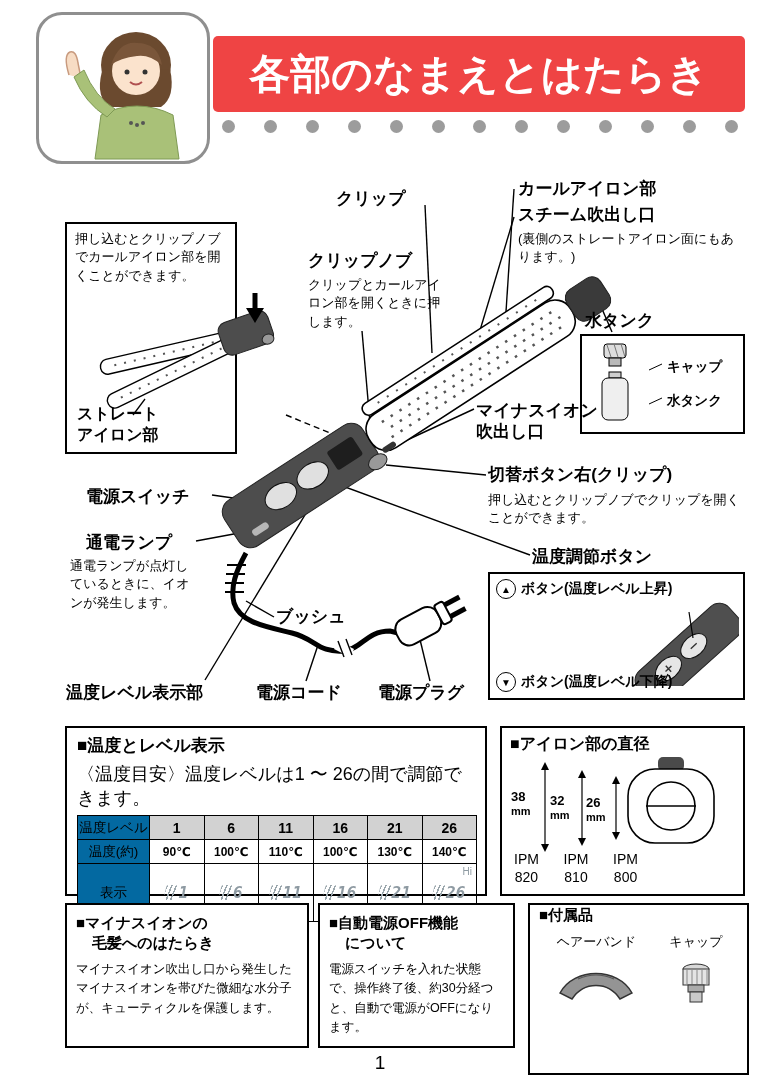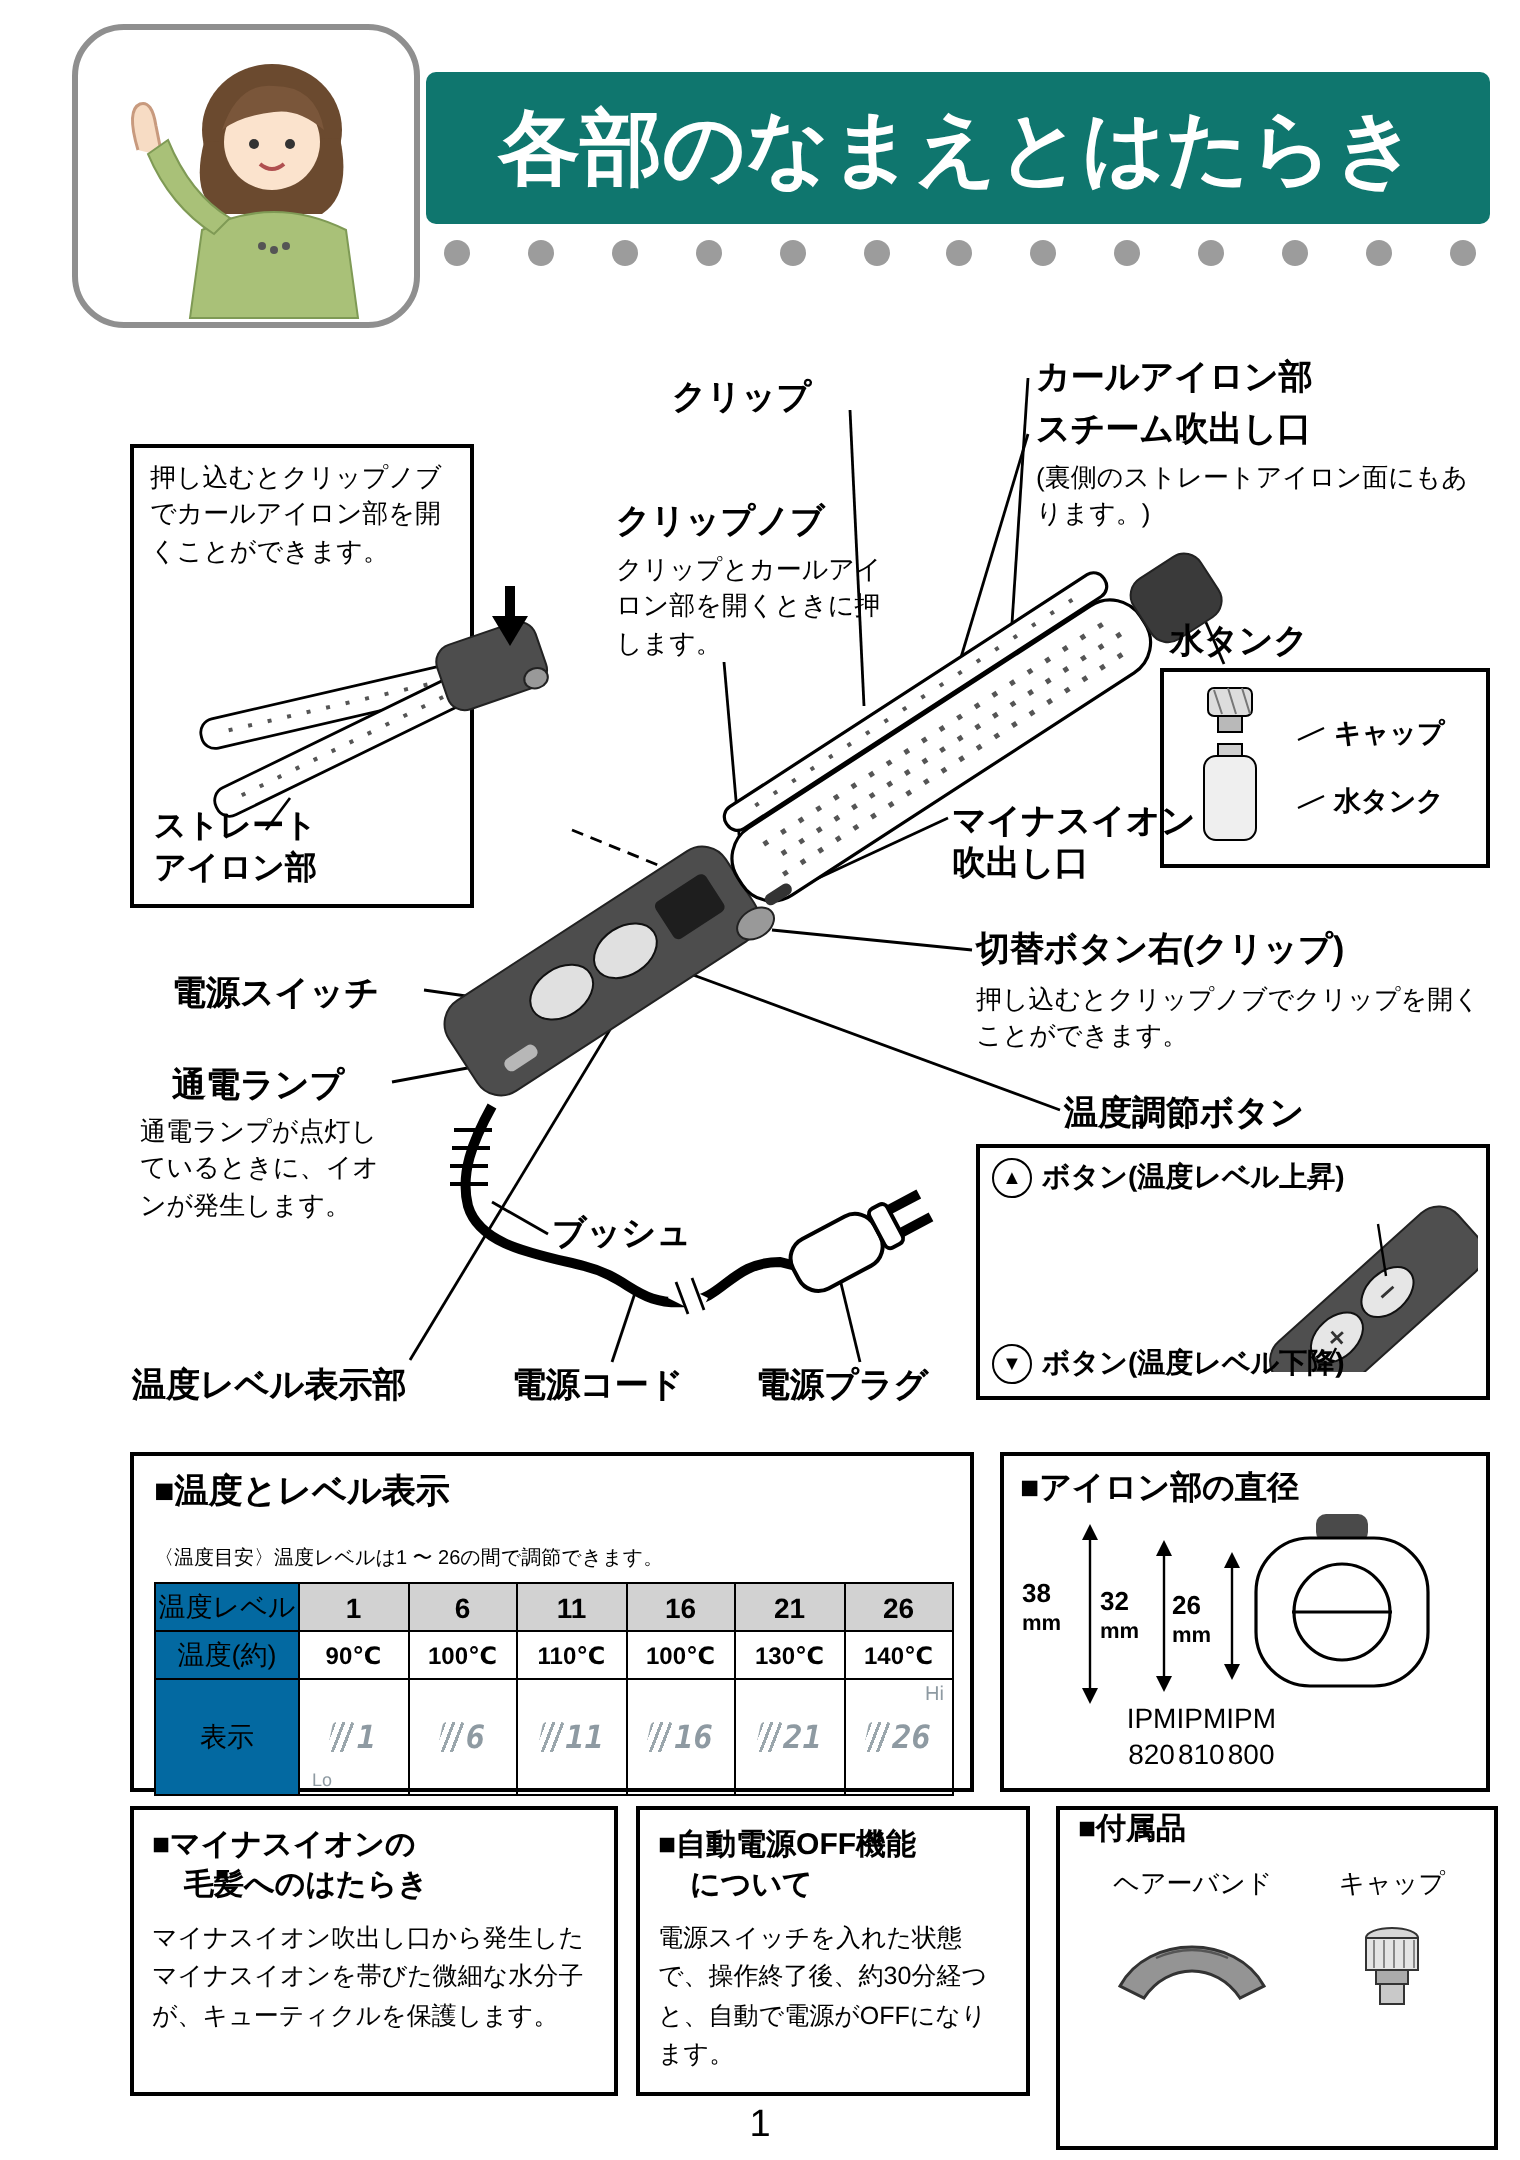--- a/index.html
+++ b/index.html
@@ -6,21 +6,21 @@
   body{background:#fff}
   .page{position:relative;width:760px;height:1080px;background:#fff;color:#000;
         font-family:"Liberation Sans","DejaVu Sans",sans-serif;overflow:hidden}
   .abs{position:absolute}
   .lbl{font-weight:bold;font-size:17px;line-height:1.25}
   .desc{font-size:13px;line-height:1.42}
   .bx{border:2px solid #000;background:#fff}
 
   
   .header-outline{left:36px;top:12px;width:174px;height:152px;border:3px solid #8f8f8f;border-radius:26px}
-  .title-bar{left:213px;top:36px;width:532px;height:76px;background:#0f766e;color:#fff;display:flex;
+  .title-bar{left:213px;top:36px;width:532px;height:76px;background:#ef4444;color:#fff;display:flex;
              align-items:center;justify-content:center;font-weight:bold;font-size:41px;border-radius:5px;white-space:nowrap}
   .dots{left:222px;top:120px;width:516px;display:flex;justify-content:space-between}
   .dot{width:13px;height:13px;border-radius:50%;background:#9c9c9c}
 
   
   .diagram-svg{left:0;top:175px;pointer-events:none}
   .lbl-switch-left{left:68px;top:188px}
   .box-switch-left{left:65px;top:222px;width:172px;height:232px;padding:6px 8px}
   .si-label{position:absolute;left:10px;bottom:6px;width:92px;font-weight:bold;font-size:16px;line-height:1.3}
   .lbl-clip{left:336px;top:188px}
@@ -48,39 +48,39 @@
        align-items:center;justify-content:center;font-size:10px;flex:none}
   .tb-art{position:absolute;right:4px;top:20px}
   .lbl-bush{left:276px;top:606px}
   .lbl-temp-display{left:66px;top:682px}
   .lbl-power-cord{left:256px;top:682px}
   .lbl-power-plug{left:378px;top:682px}
 
   
   .box-temp{left:65px;top:726px;width:422px;height:170px;padding:6px 10px}
   .tt-head{font-weight:bold;font-size:17px}
-  .tt-sub{font-size:10px;margin-top:15px}
+  .tt-sub{font-size:18px;margin-top:5px}
   table.ttable{border-collapse:collapse;table-layout:fixed;width:400px;margin-top:5px}
   .ttable th,.ttable td{border:1.5px solid #000;text-align:center;vertical-align:middle}
   .ttable th{width:72px;background:#0369a1;font-weight:normal;font-size:13.5px}
   .ttable tr.r1 td{background:#d2d2d2;font-weight:bold;font-size:14px;height:24px}
   .ttable tr.r2 td{font-weight:bold;font-size:12px;height:24px}
   .ttable tr.r3 td{height:58px;position:relative}
   .lcd{position:relative;display:flex;align-items:center;justify-content:center;gap:2px;height:100%}
   .waves{display:inline-block;width:11px;height:15px;border-radius:2px;transform:skewX(-12deg);
          background:repeating-linear-gradient(100deg,#9aa6ac 0 1.6px,transparent 1.6px 4.5px)}
   .lcd-num{color:#8e9aa2;font-family:"DejaVu Sans Mono",monospace;font-size:16px;font-style:italic;font-weight:bold}
   .lo{position:absolute;left:6px;bottom:2px;font-size:9px;color:#8e9aa2}
   .hi{position:absolute;right:4px;top:2px;font-size:10px;color:#8e9aa2}
 
   
   .box-dia{left:500px;top:726px;width:245px;height:170px;padding:6px 8px}
   .dia-head{font-weight:bold;font-size:16px}
   .dia-art text{font-weight:bold;fill:#000}
-  .dia-models{position:absolute;left:12px;bottom:8px;width:124px;display:flex;justify-content:flex-end}
+  .dia-models{position:absolute;left:12px;bottom:8px;width:124px;display:flex;justify-content:space-between}
   .model{display:flex;flex-direction:column;align-items:center;font-size:14px;line-height:1.25}
 
   
   .box-ion{left:65px;top:903px;width:244px;height:145px;padding:8px 9px}
   .box-off{left:318px;top:903px;width:197px;height:145px;padding:8px 9px}
   .box-acc{left:528px;top:903px;width:221px;height:172px;padding:0 9px}
   .ib-h{font-weight:bold;font-size:15px;line-height:1.3}
   .ib-h2{font-weight:bold;font-size:15px;line-height:1.3;padding-left:16px}
   .ib-b{font-size:12.5px;line-height:1.55;margin-top:8px}
   .acc-row{display:flex;justify-content:space-around;margin-top:8px}

